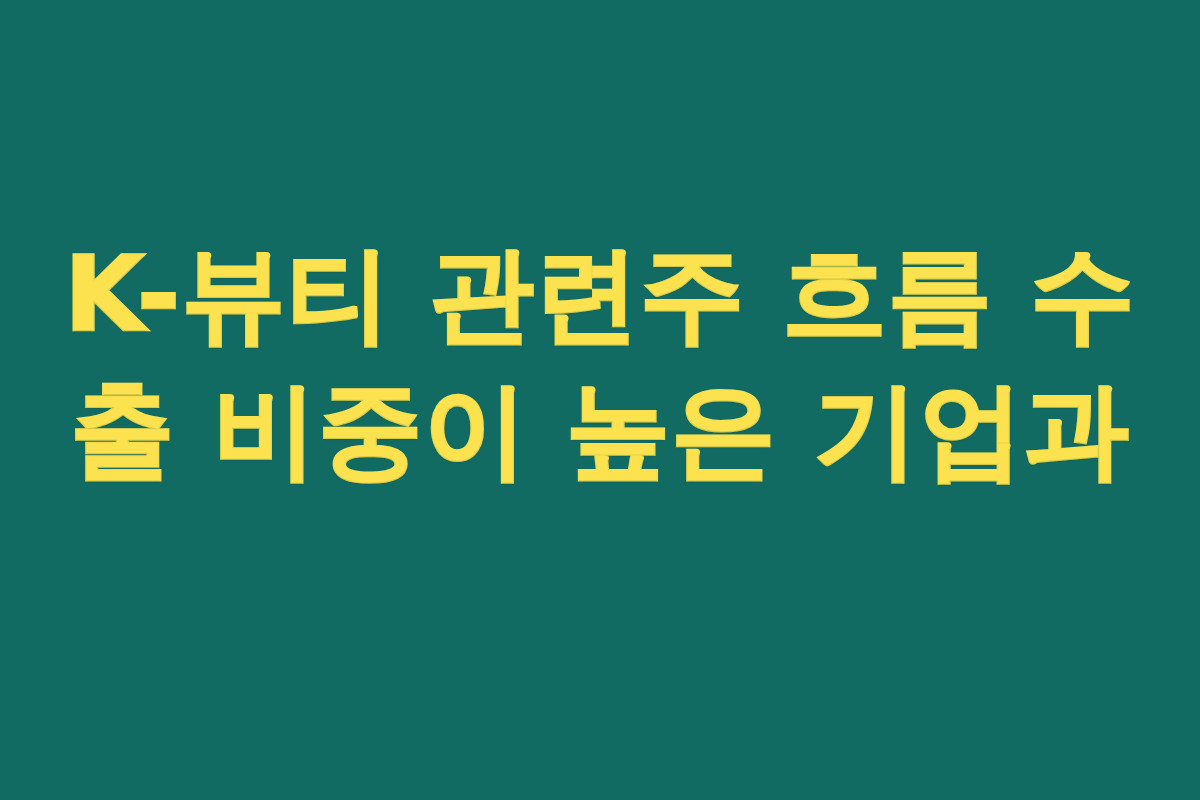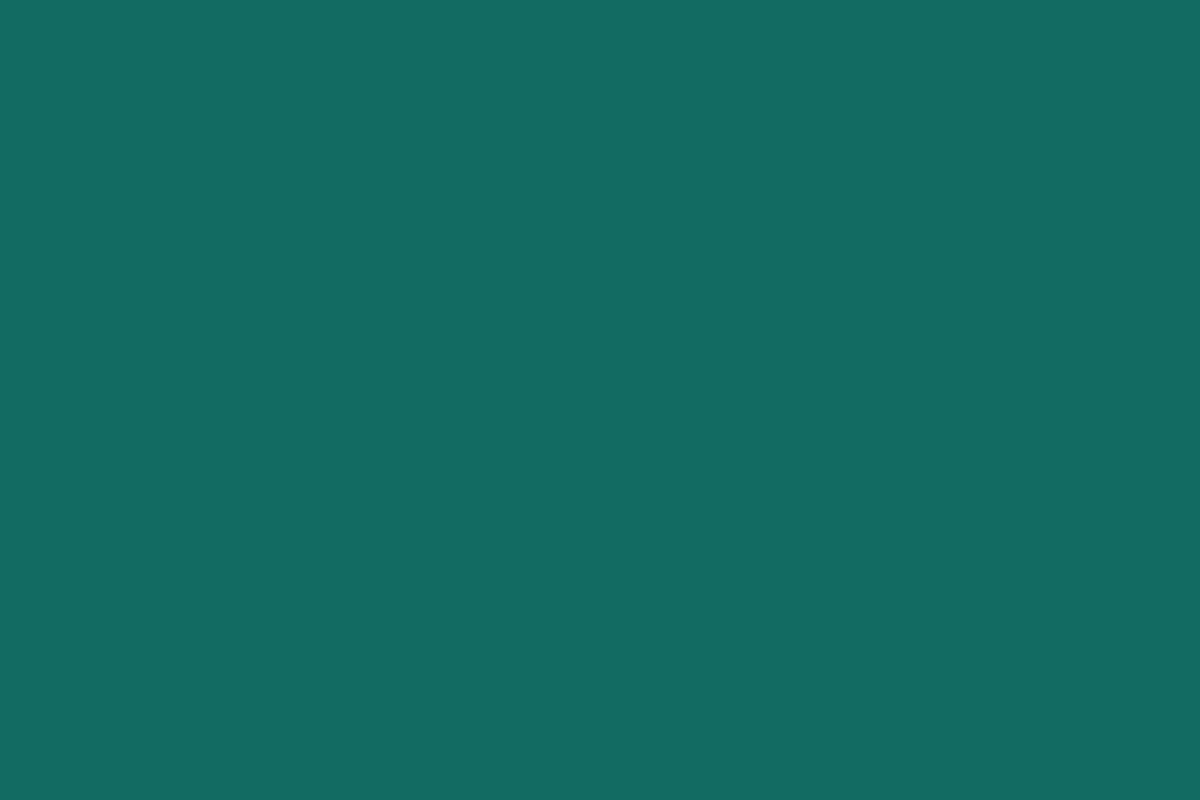--- a/index.html
+++ b/index.html
@@ -51,18 +51,20 @@
       0 2px 2px rgba(8,60,54,0.18);
   }
 </style>
 </head>
 <body>
 
 <div id="thumbnail-card">
 
   <div id="headline-block">
 
+    <span class="headline-line">K-뷰티 관련주 흐름 수</span>
 
+    <span class="headline-line">출 비중이 높은 기업과</span>
 
 
   </div>
 
 </div>
 
 </body></html>

